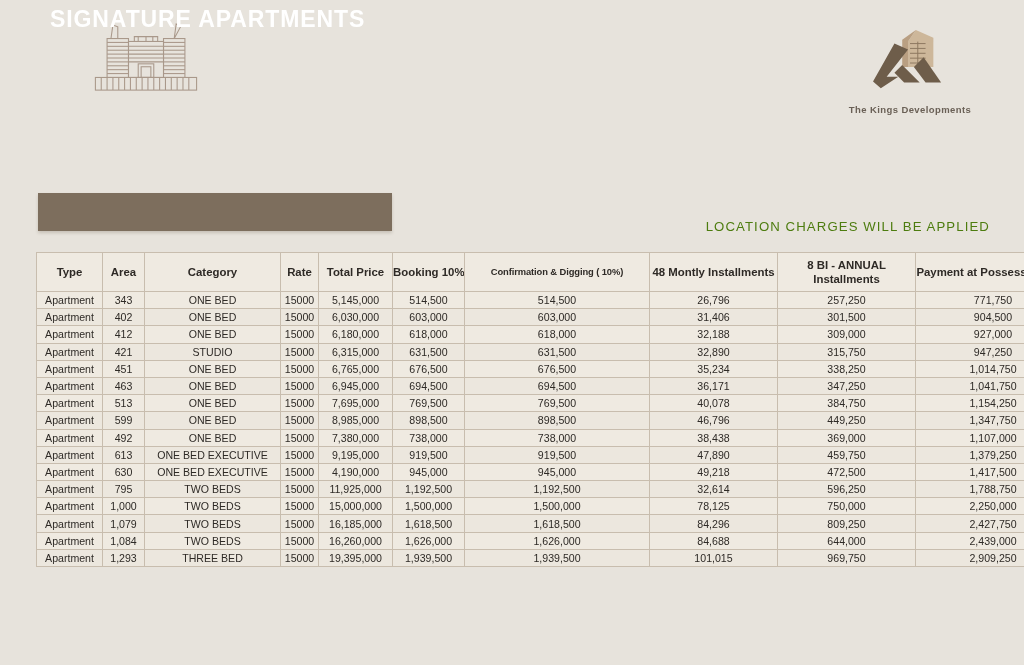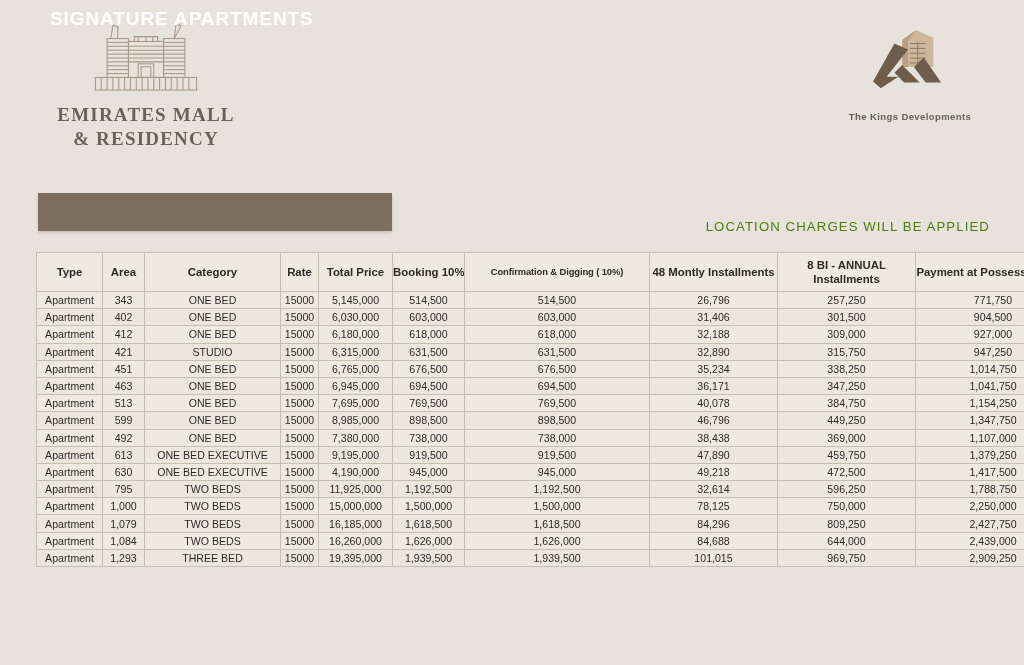--- a/index.html
+++ b/index.html
@@ -54,21 +54,21 @@
     width: 180px;
     text-align: center;
   }
   .brand-right .kmark {
     display: block;
     margin: 0 auto;
     width: 92px;
     height: 72px;
   }
   .brand-right .tagline {
-    margin-top: 11px;
+    margin-top: 4px;
     font-family: "Liberation Sans", sans-serif;
     font-weight: bold;
     font-size: 9.5px;
     letter-spacing: .4px;
     color: #6a6056;
   }
 
   
   .banner {
     position: absolute;
@@ -77,21 +77,21 @@
     width: 354px;
     height: 38px;
     background: #7d6e5d;
     box-shadow: 0 2px 3px rgba(120,105,90,.28);
   }
   .banner-text {
     position: absolute;
     left: 50px;
     top: 0;
     line-height: 38px;
-    font-size: 19px;
+    font-size: 23px;
     font-weight: bold;
     letter-spacing: .9px;
     color: #ffffff;
   }
   .note {
     position: absolute;
     right: 34px;
     top: 219px;
     font-size: 13.2px;
     letter-spacing: 1.1px;
@@ -218,24 +218,20 @@
         <line x1="62" y1="57" x2="62" y2="70"></line>
           <line x1="68" y1="57" x2="68" y2="70"></line>
         <line x1="74" y1="57" x2="74" y2="70"></line>
           <line x1="80" y1="57" x2="80" y2="70"></line>
         <line x1="86" y1="57" x2="86" y2="70"></line>
           <line x1="92" y1="57" x2="92" y2="70"></line>
         <line x1="98" y1="57" x2="98" y2="70"></line>
           <line x1="104" y1="57" x2="104" y2="70"></line>
       </g>
     </svg>
-    <div class="brand-name">
-      <span>EMIRATES MALL</span>
-      <span class="l2">&amp; RESIDENCY</span>
-    </div>
   </div>
 
   <div class="brand-right">
     <svg class="kmark" viewBox="0 0 92 74">
 
       <polygon points="52,2 70,10 70,40 44,40 44,14" fill="#cdb79a"></polygon>
       <polygon points="52,2 44,14 44,40 38,40 38,12" fill="#b99f82"></polygon>
       <g stroke="#8d7760" stroke-width="1" fill="none">
         <line x1="46" y1="16" x2="62" y2="16"></line>
           <line x1="46" y1="21" x2="62" y2="21"></line>

